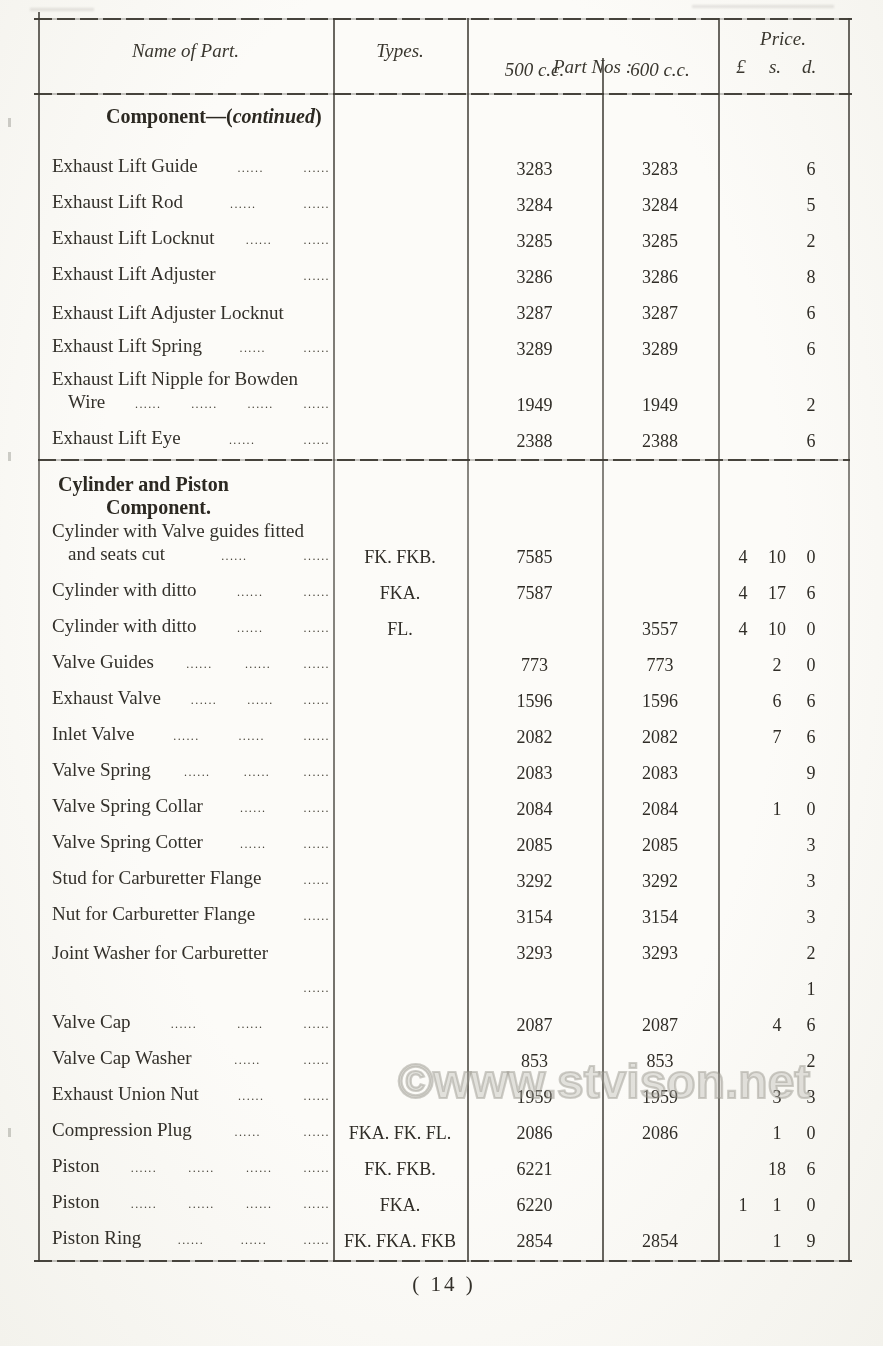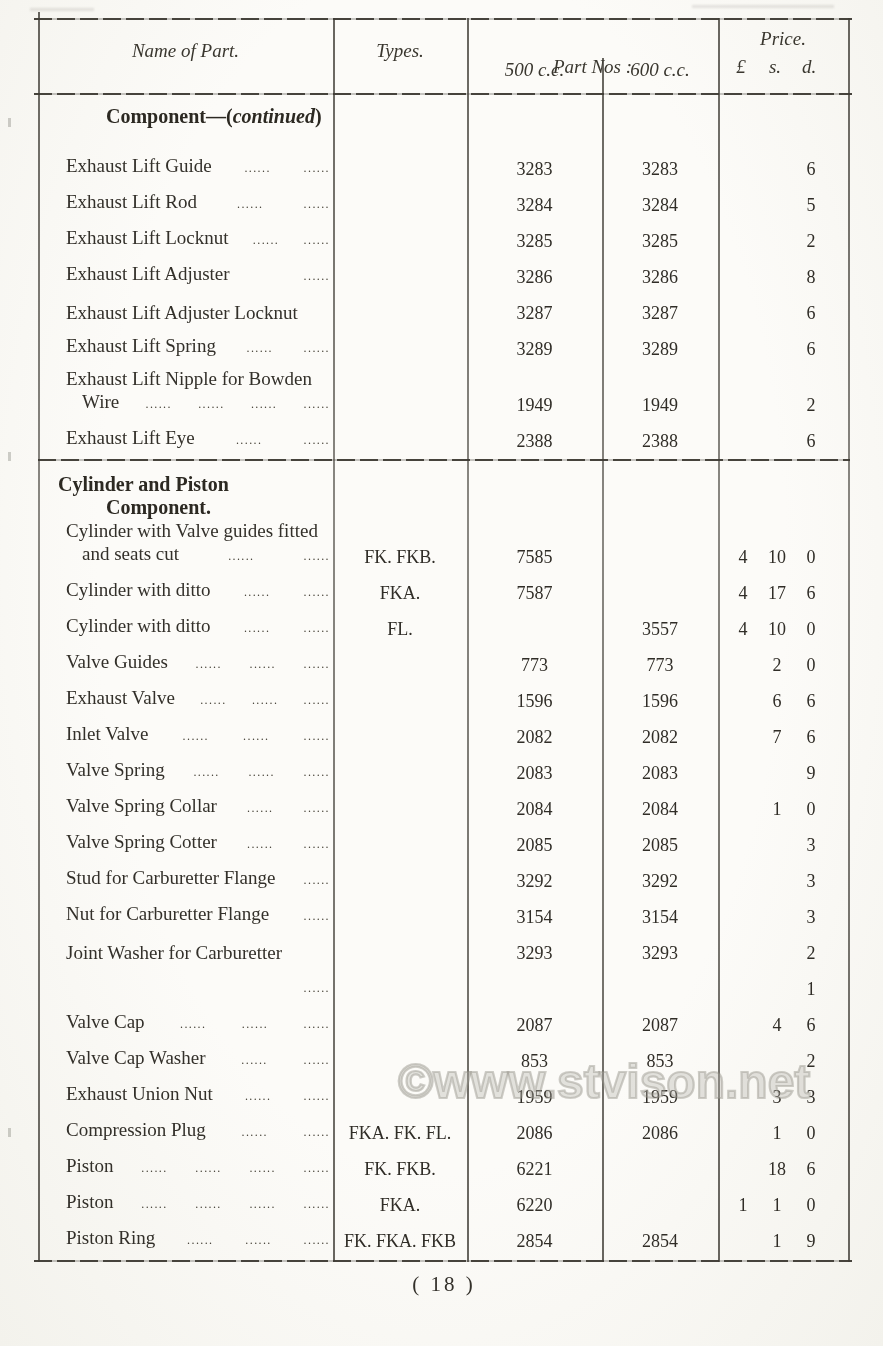--- a/index.html
+++ b/index.html
@@ -49,21 +49,21 @@
     font-weight:700;font-size:20px;line-height:23px;color:#2c2922;}
   .sh1{padding-left:20px;}
   .sh2{padding-left:68px;}
 
   
   .row{display:grid;grid-template-columns:295px 134px 135px 116px 132px;
     align-items:end;height:36px;}
   .row.two{height:56px;}
   .cell{padding-bottom:7px;}
   .c-name{display:flex;flex-direction:column;justify-content:flex-end;
-    padding-left:28px;padding-right:3px;box-sizing:border-box;}
+    padding-left:14px;padding-right:3px;box-sizing:border-box;}
   .nline{display:flex;align-items:baseline;width:100%;line-height:23px;}
   .nm,.nm2{font-size:19px;color:#33302a;white-space:nowrap;}
   .nm2{margin-left:16px;}
   .dg{margin-left:auto;font-size:12px;letter-spacing:1.4px;color:#474339;}
   .c-types,.c-cc{text-align:center;font-size:18px;color:#302d27;}
   .c-price{display:flex;justify-content:flex-end;font-size:18px;color:#302d27;}
   .c-price span{display:inline-block;text-align:center;}
   .c-price .pl{width:30px;}
   .c-price .ps{width:34px;margin-left:2px;}
   .c-price .pd{width:34px;margin-right:22px;}
@@ -613,13 +613,13 @@
 
   <div class="vline v0"></div>
   <div class="vline v1"></div>
   <div class="vline v2"></div>
   <div class="vline v3"></div>
   <div class="vline v4"></div>
   <div class="vline v5"></div>
 </div>
 
 <div class="watermark">©www.stvison.net</div>
-<div class="pageno">( 18 )</div>
+<div class="pageno">( 14 )</div>
 
 </body></html>

